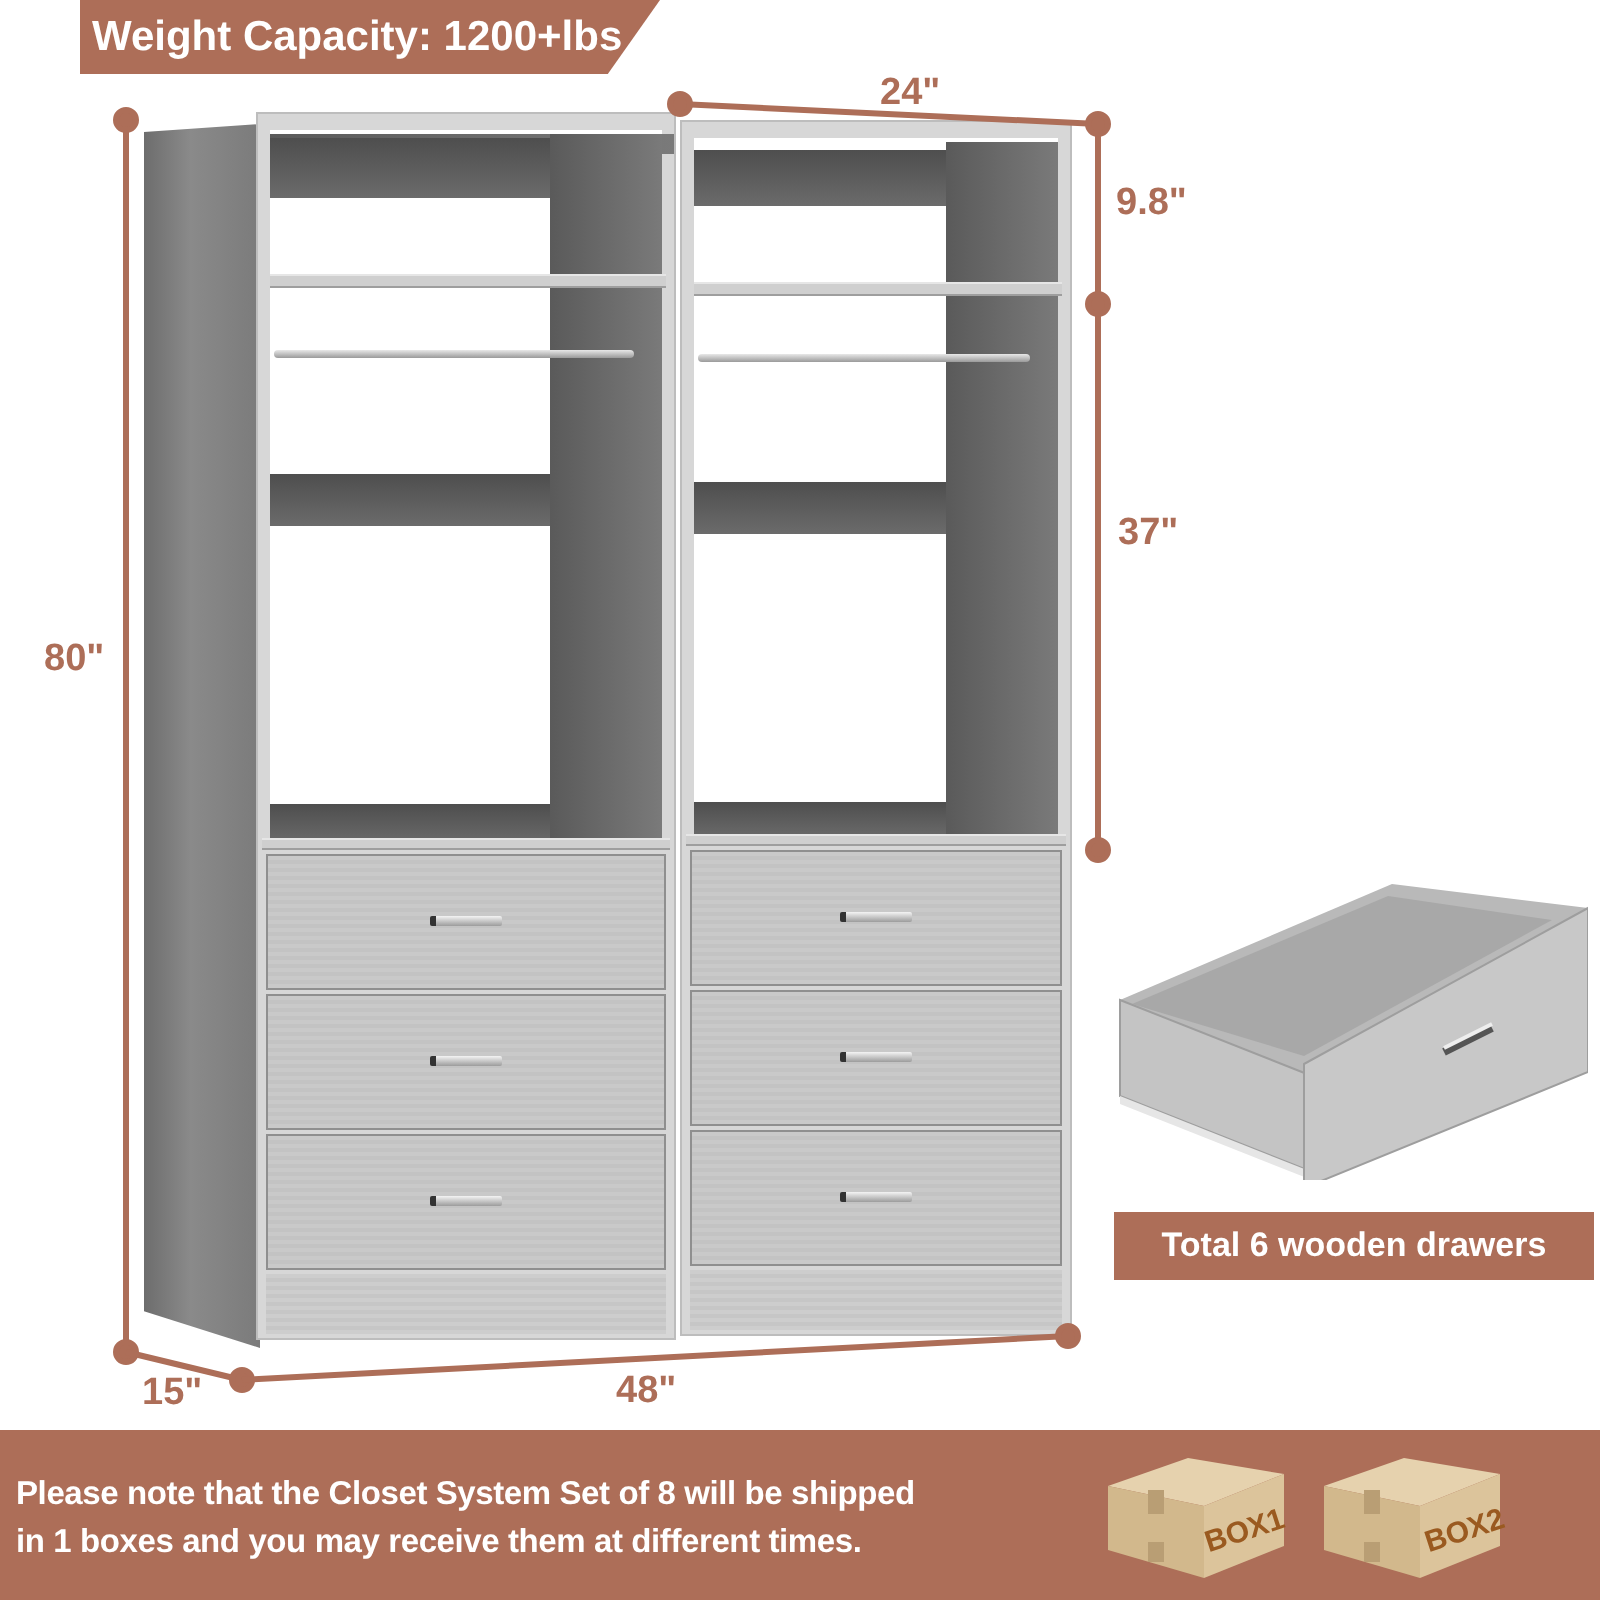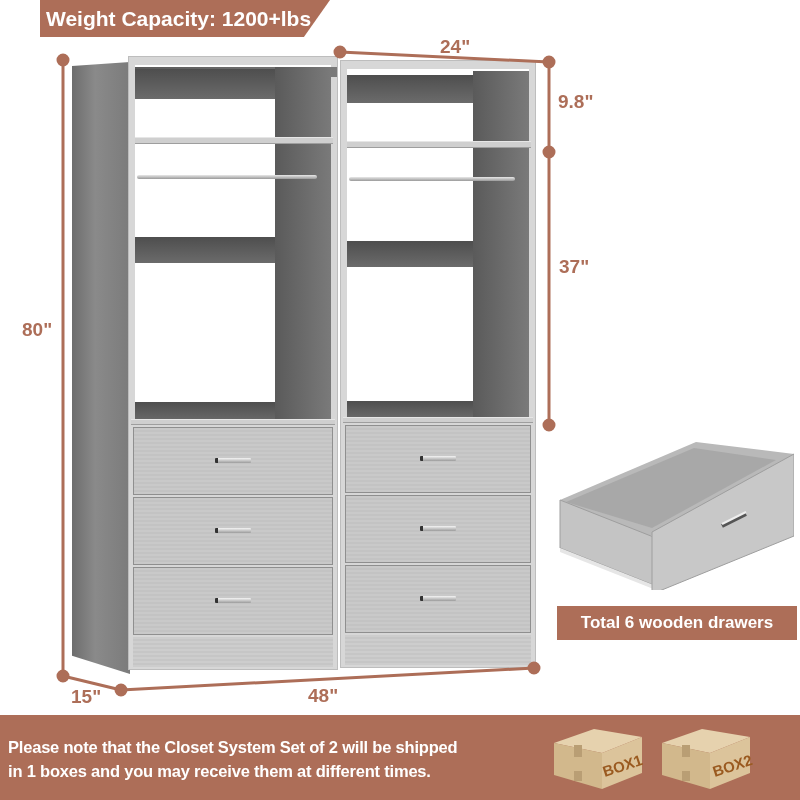--- a/index.html
+++ b/index.html
@@ -154,21 +154,21 @@
   <line x1="166" y1="88" x2="190" y2="76" stroke="#555" stroke-width="4"></line>
   <line x1="166" y1="86" x2="190" y2="74" stroke="#eee" stroke-width="2"></line>
 </svg>
 
 <div class="callout">
   <span>Total 6 wooden drawers</span>
 </div>
 
 <div class="footer">
   <div class="footer-text">
-    <div>Please note that the Closet System Set of 2 will be shipped</div>
+    <div>Please note that the Closet System Set of 8 will be shipped</div>
     <div>in 1 boxes and you may receive them at different times.</div>
   </div>
 
   <div class="box" style="left:552px;">
     <svg width="92" height="68" viewBox="0 0 92 68">
       <polygon points="2,20 42,6 90,14 50,30" fill="#e6d2ae"></polygon>
       <polygon points="2,20 50,30 50,66 2,52" fill="#d2b88c"></polygon>
       <polygon points="50,30 90,14 90,50 50,66" fill="#dcc49b"></polygon>
       <rect x="22" y="22" width="8" height="12" fill="#b99e74"></rect>
       <rect x="22" y="48" width="8" height="10" fill="#b99e74"></rect>

